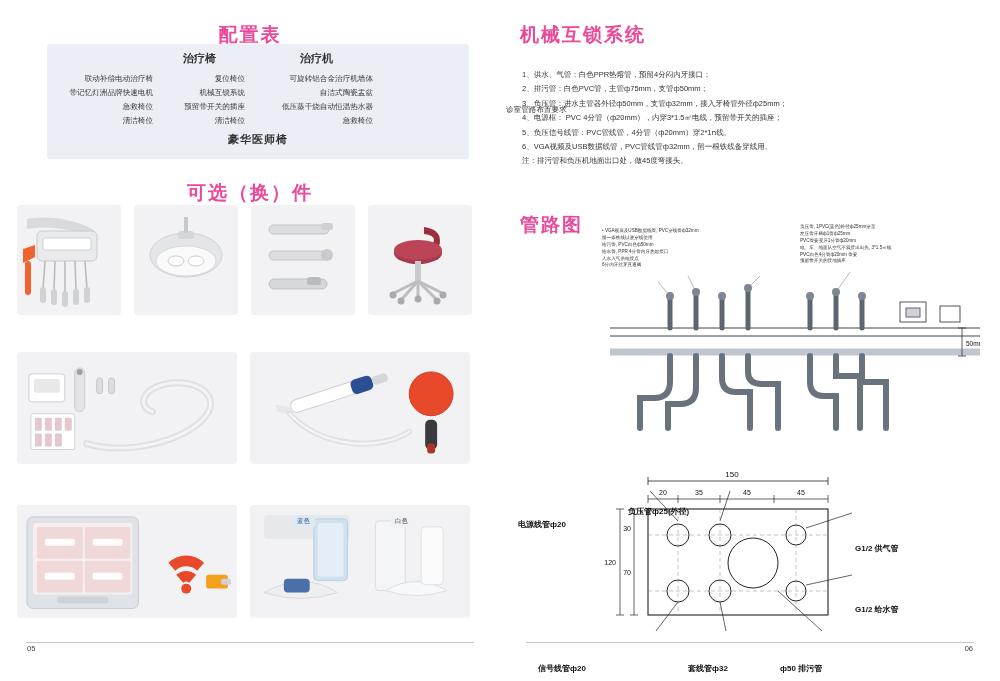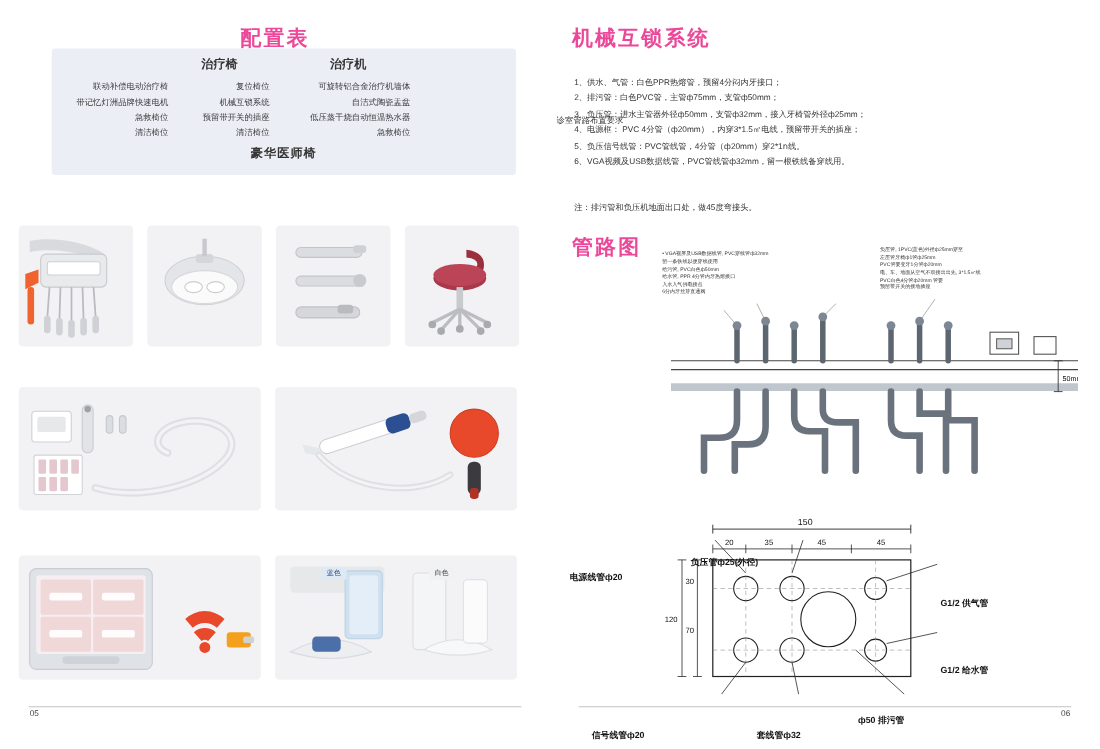--- a/index.html
+++ b/index.html
@@ -106,21 +106,21 @@
   .rt1{position:absolute;left:20px;top:22px;font-size:19px;}
   .spec-sub{
     position:absolute;left:6px;top:57px;
     font-size:7.6px;font-weight:normal;color:#333;margin-top:48px;
   }
   .spec-list{
     position:absolute;left:22px;top:68px;width:455px;
     font-size:7.5px;color:#333;line-height:1.92;
   }
   .spec-note{
-    position:absolute;left:22px;top:184px;
+    position:absolute;left:22px;top:156px;
     font-size:7.5px;color:#333;
   }
   .rt2{position:absolute;left:20px;top:212px;font-size:19px;}
 
   
   .pipe-area{
     position:absolute;left:110px;top:232px;width:370px;height:220px;
   }
   .pipe-note{
     position:absolute;
@@ -176,20 +176,21 @@
         <div class="col c3">
           <span>可旋转铝合金治疗机墙体</span>
           <span>自洁式陶瓷盂盆</span>
           <span>低压蒸干烧自动恒温热水器</span>
           <span>急救椅位</span>
         </div>
       </div>
       <div class="config-foot">豪华医师椅</div>
     </div>
 
+    <div class="sec-title title-center opt-title">可选（换）件</div>
 
     <div class="cards">
 
       <div class="row r1">
 
         <div class="card">
           <svg class="art" viewBox="0 0 104 110">
             <rect width="104" height="110" fill="#f2f2f4"></rect>
             <path d="M10 14 C30 10 60 14 78 26 L78 34 C58 24 30 20 10 24 Z" fill="#d9dadd"></path>
             <rect x="20" y="26" width="60" height="30" rx="5" fill="#e9eaec" stroke="#c9cacd"></rect>
@@ -535,21 +536,21 @@
         <span>负压管</span><span class="sm">ф25(外径)</span>
       </div>
       <div class="dim-label plate-lbl-bold" style="left:265px;top:42px;">G1/2   供气管</div>
       <div class="dim-label plate-lbl-bold" style="left:265px;top:103px;">G1/2   给水管</div>
       <div class="dim-label plate-lbl-bold" style="left:-52px;top:162px;">
         <span>信号线管</span><span class="sm">ф20</span>
       </div>
       <div class="dim-label plate-lbl-bold" style="left:98px;top:162px;">
         <span>套线管</span><span class="sm">ф32</span>
       </div>
-      <div class="dim-label plate-lbl-bold" style="left:190px;top:148px;text-align:right;">
+      <div class="dim-label plate-lbl-bold" style="left:190px;top:162px;text-align:right;">
         <span class="sm">ф50</span>
         <span>排污管</span>
       </div>
     </div>
 
     <div class="rule rule-r" style="left:26px;width:448px;"></div>
     <div class="pg pg-r">06</div>
   </div>
 </div>
 

